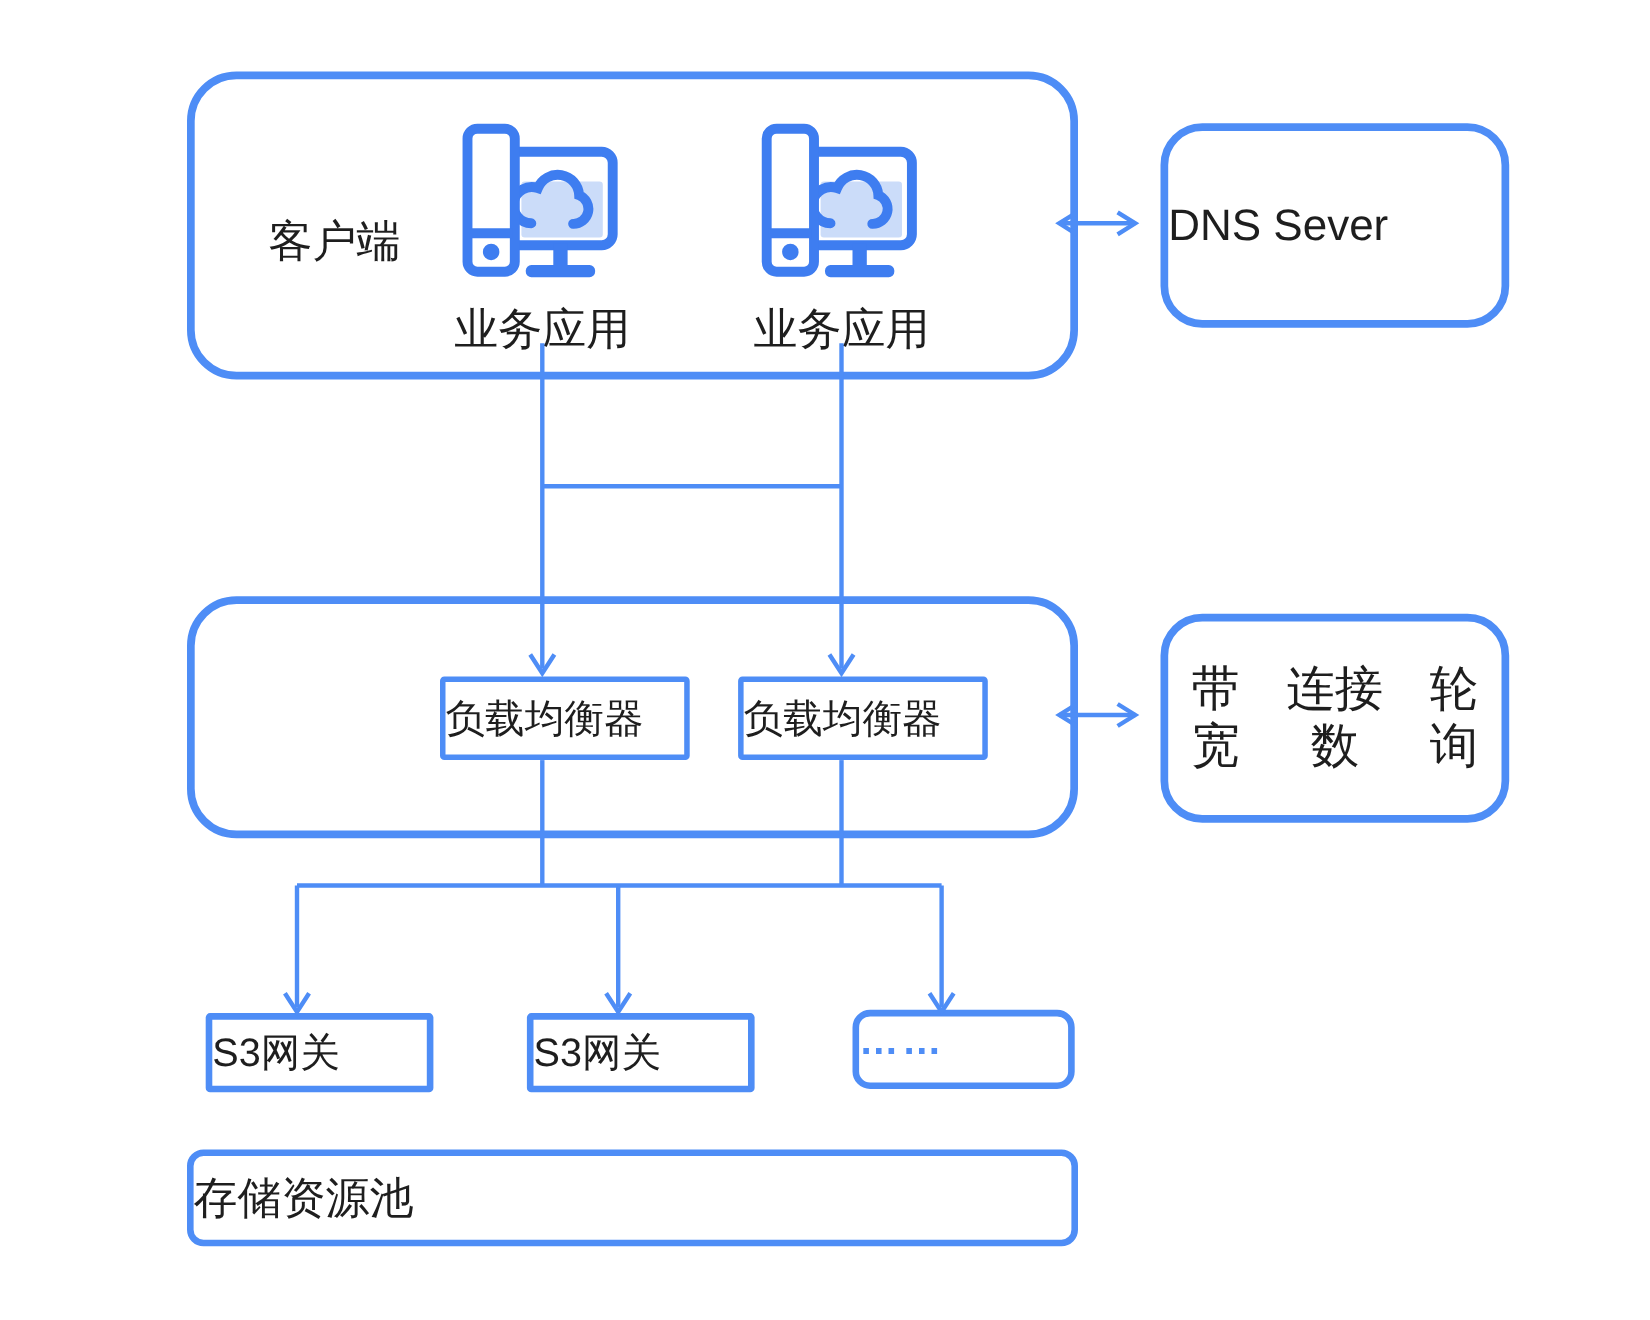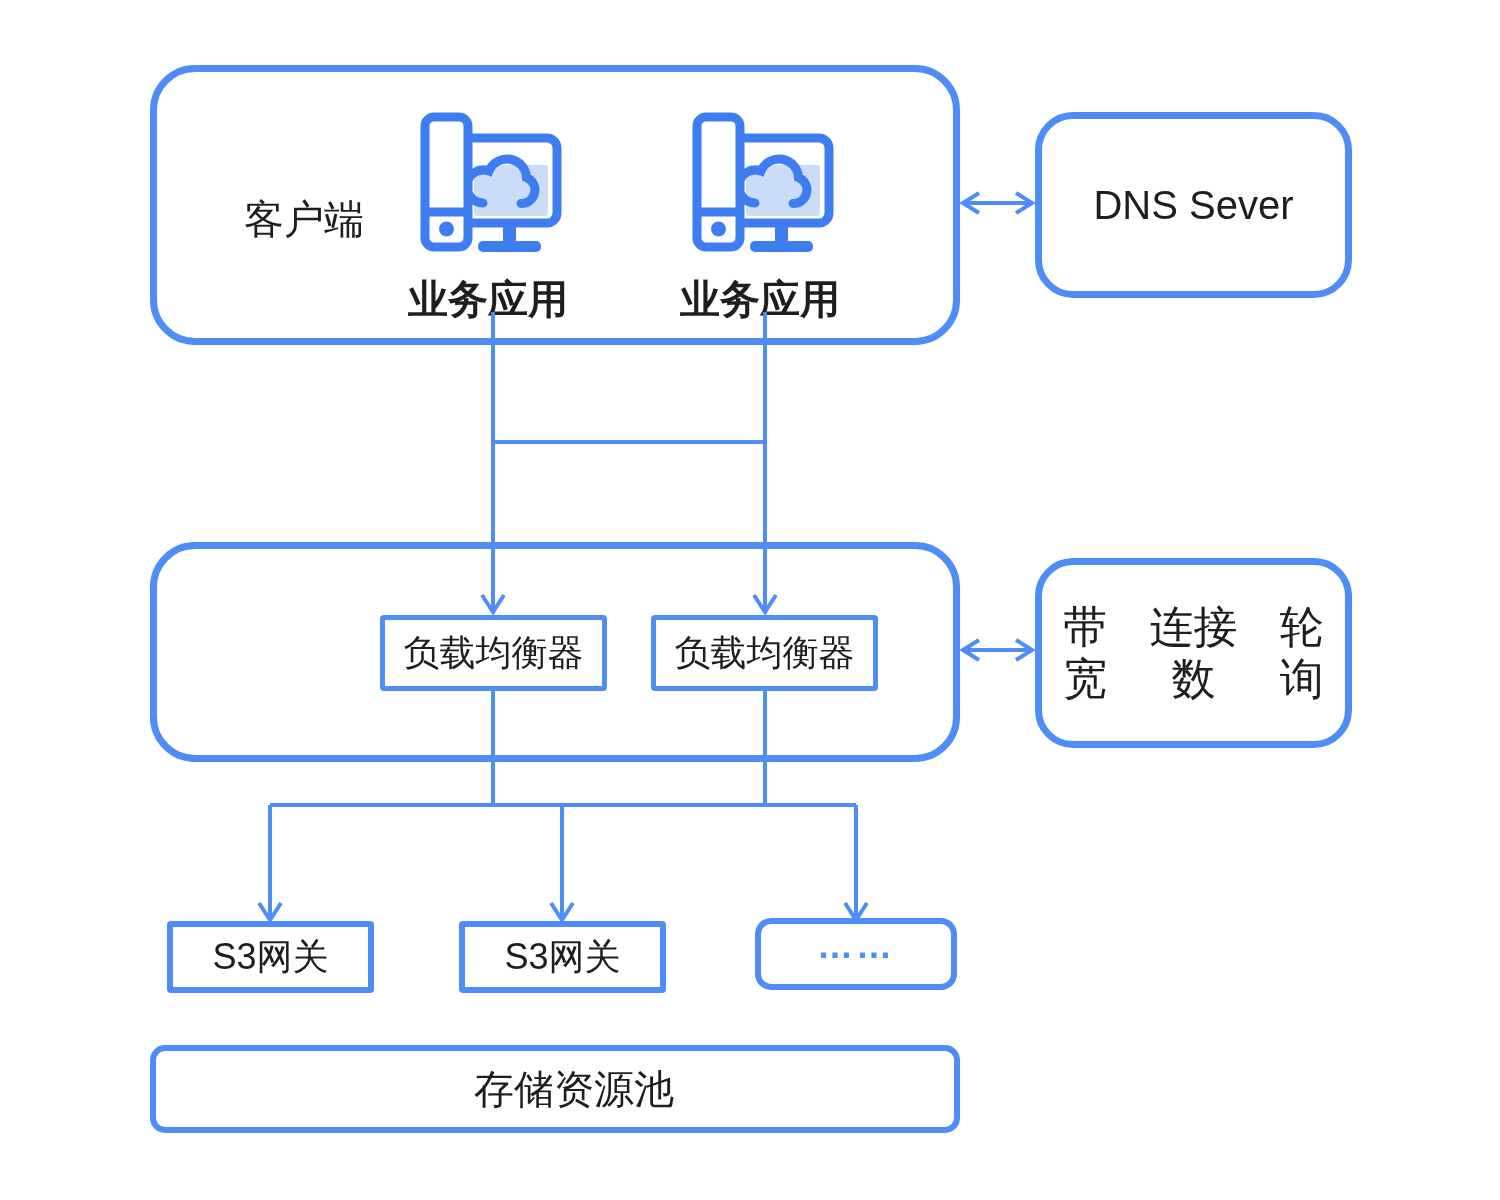--- a/index.html
+++ b/index.html
@@ -18,22 +18,23 @@
     color: var(--text, #1e1e1e);
     position: relative;
     overflow: hidden;
   }
   .canvas { position: absolute; left: 0; top: 0; width: 1500px; height: 1200px; }
 
   .box {
     position: absolute;
     background: #fff;
     border: 7px solid var(--line, #4E8DF6);
-    display: flex; align-items: center; justify-content: center;
+    display: flex; align-items: center; 
     text-align: center;
+    margin-left: 20px;
   }
   .big { border-radius: 45px; }
   .med { border-radius: 38px; }
   .small { border-radius: 4px; border-width: 5px; }
 
   .client-box  { left: 150px; top: 65px;  width: 810px; height: 280px; }
   .dns-box     { left: 1035px; top: 112px; width: 317px; height: 186px; font-size: 40px; }
   .router-box  { left: 150px; top: 542px; width: 810px; height: 220px; }
   .policy-box  { left: 1035px; top: 558px; width: 317px; height: 190px;
                  flex-direction: row; font-size: 44px; line-height: 52px; }
@@ -41,26 +42,26 @@
   .lb2 { left: 651px; top: 615px; width: 227px; height: 76px; font-size: 36px; }
   .s3-1 { left: 167px; top: 921px; width: 207px; height: 72px; font-size: 36px; border-width: 6px; }
   .s3-2 { left: 459px; top: 921px; width: 207px; height: 72px; font-size: 36px; border-width: 6px; }
   .more-box { left: 755px; top: 918px; width: 202px; height: 72px; border-width: 6px; border-radius: 16px; }
   .more-box .dots {
     color: var(--ellipsis, #4E8DF6);
     font-size: 36px; font-weight: 700; letter-spacing: 3px;
     line-height: 20px; transform: translateY(-8px);
   }
   .pool-box { left: 150px; top: 1045px; width: 810px; height: 88px;
-              font-size: 40px; border-width: 6px; border-radius: 15px; padding-left: 38px; }
+              font-size: 40px; border-width: 6px; border-radius: 15px; }
 
   .floating-label { position: absolute; font-size: 40px; color: var(--text, #1e1e1e); white-space: nowrap; }
   .client-label { left: 197px; top: 192px; margin-left: 47px; }
   .router-label { left: 195px; top: 630px; }
-  .app-label { width: 170px; text-align: left; font-weight: bold; }
+  .app-label { width: 170px; text-align: center; }
   .app-label-1 { left: 408px; top: 272px; }
   .app-label-2 { left: 680px; top: 272px; }
 
   .app-icon { position: absolute; width: 150px; height: 150px; }
   .app-icon-1 { left: 415px; top: 108px; }
   .app-icon-2 { left: 687px; top: 108px; }
 
   .ic-frame { fill: #fff; stroke: var(--icon-stroke, #3E7DF0); stroke-width: 9; }
   .ic-light { fill: var(--icon-fill-light, #CBDCF9); }
   .ic-cloud { fill: none; stroke: var(--icon-stroke, #3E7DF0); stroke-width: 9; stroke-linecap: round; }

